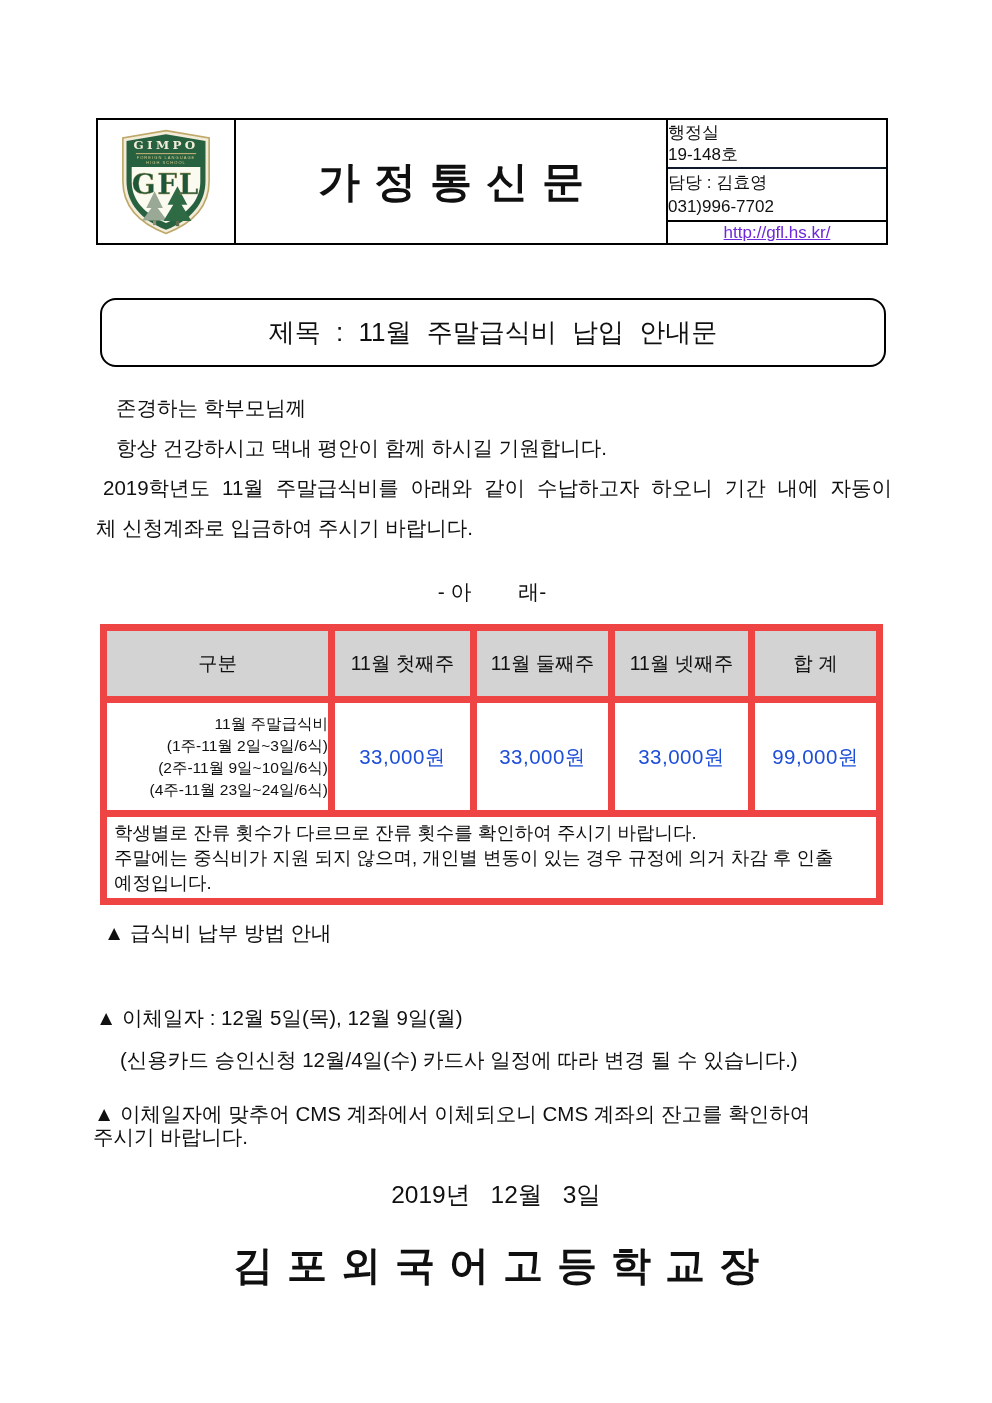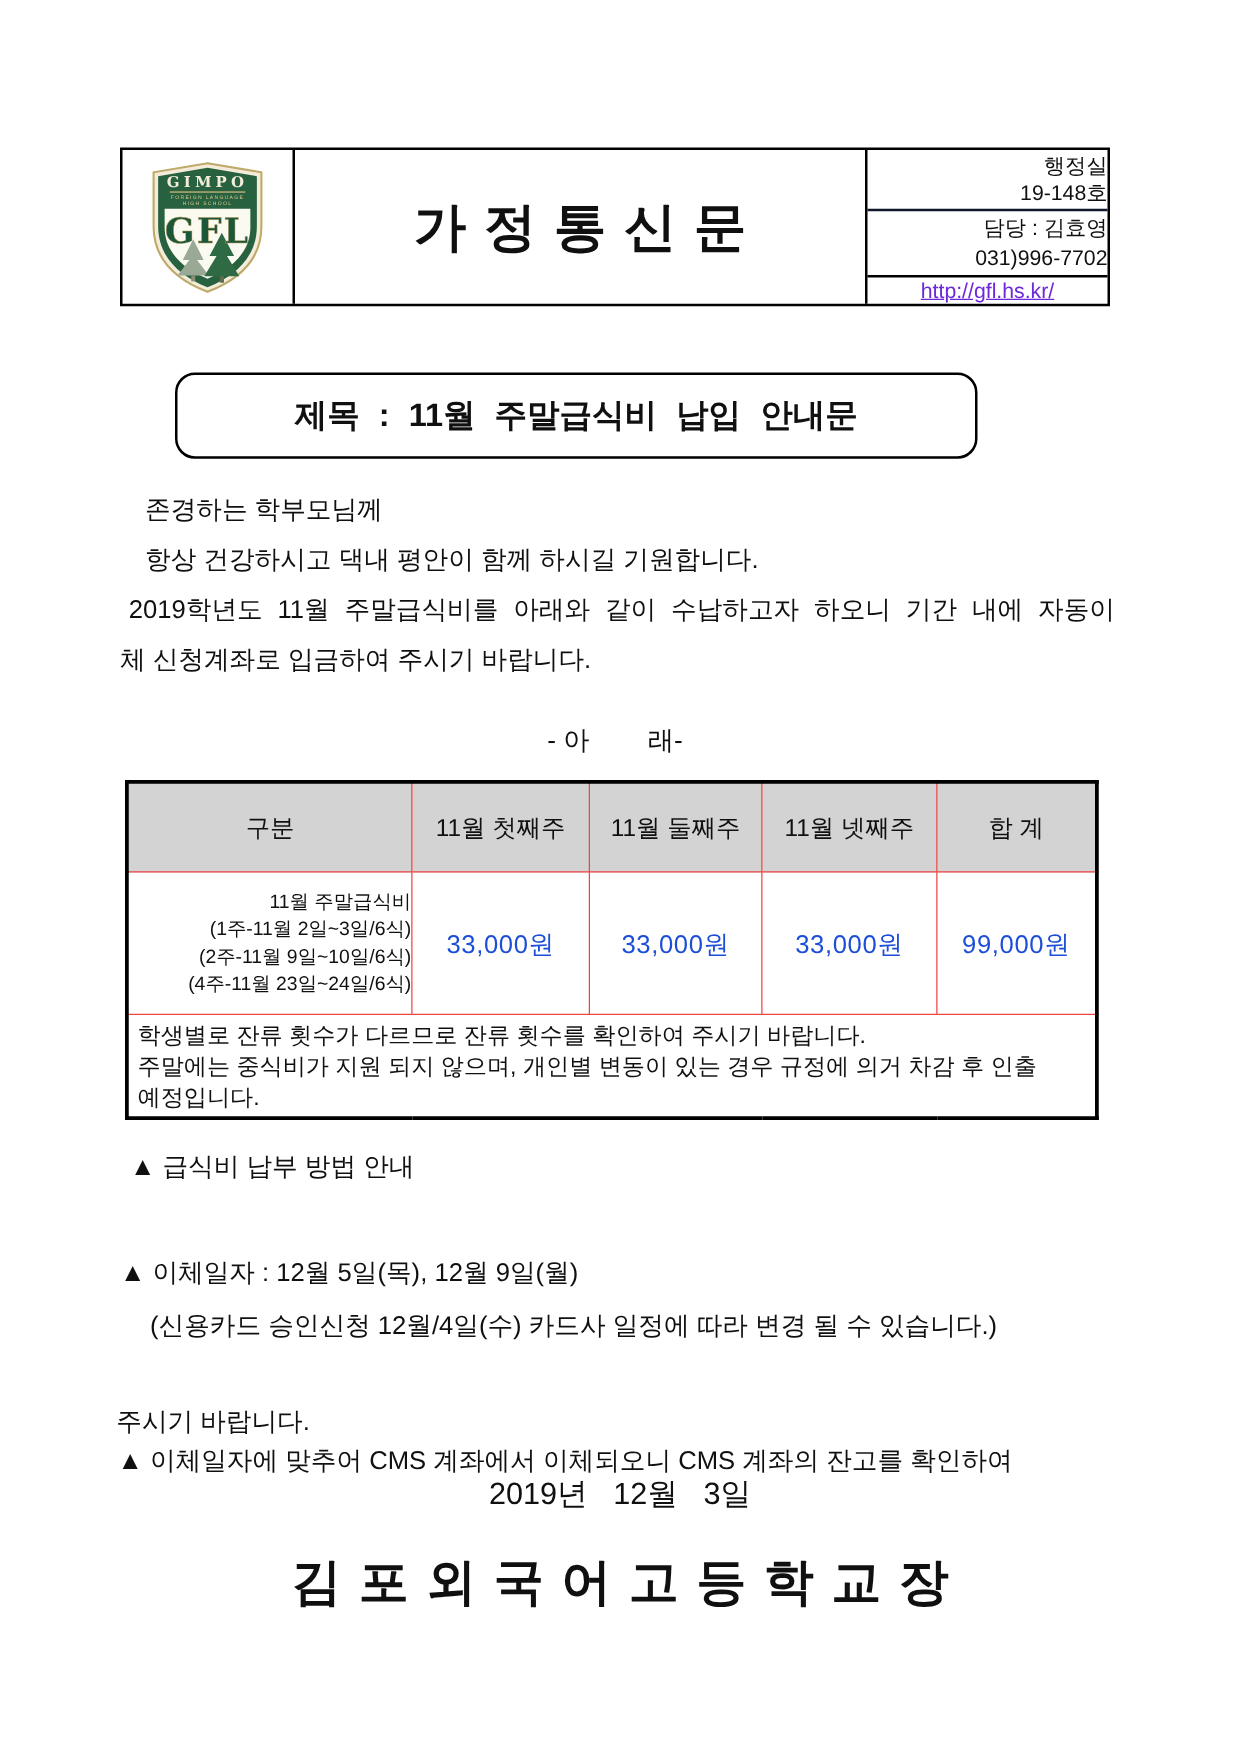--- a/index.html
+++ b/index.html
@@ -13,67 +13,67 @@
   
   .header-table {
     position:absolute; left:96px; top:118px; width:792px; height:127px;
     border:2px solid #000; display:flex;
   }
   .logo-cell { width:138px; border-right:2px solid #000; display:flex; align-items:center; justify-content:center; }
   .title-cell {
     flex:1; border-right:2px solid #000; display:flex; align-items:center; justify-content:center;
     font-size:42px; font-weight:bold; letter-spacing:14px; padding-left:14px; white-space:nowrap;
   }
-  .info-cell { width:192px; display:flex; flex-direction:column; text-align:right; }
+  .info-cell { width:218px; display:flex; flex-direction:column; text-align:left; }
   .info-row1 { height:47px; display:flex; flex-direction:column; justify-content:center; font-size:17px; line-height:22px; }
   .info-row2 { height:53px; border-top:2px solid #0f172a; display:flex; flex-direction:column; justify-content:center; font-size:17px; line-height:24px; }
   .info-row3 { flex:1; border-top:2px solid #000; display:flex; align-items:center; justify-content:center; }
   .info-link { color:#6d28d9; text-decoration:underline; font-size:17px; }
 
   
   .subject-box {
-    position:absolute; left:100px; top:298px; width:642px; height:69px;
+    position:absolute; left:100px; top:298px; width:786px; height:69px;
     border:2px solid #000; border-radius:16px;
     display:flex; align-items:center; justify-content:center;
-    font-size:26px; font-weight:bold; word-spacing:8px; white-space:pre;margin-left:40px;
+    font-size:26px; font-weight:normal; word-spacing:8px; white-space:pre;
   }
 
   
   .greeting { position:absolute; left:96px; top:388px; width:796px; font-size:20.5px; }
   .g-line { height:40px; line-height:40px; white-space:nowrap; }
   .g-indent { padding-left:20px; }
   .g-justify { padding-left:7px; white-space:normal; text-align:justify; text-align-last:justify; overflow:hidden; }
 
   .araeh {
     position:absolute; left:96px; top:578px; width:792px; text-align:center;
     font-size:21px; white-space:pre;
   }
 
   
   .fee-table {
     position:absolute; left:100px; top:624px; border-collapse:collapse;
     border:3px solid #000; table-layout:fixed;
   }
-  .fee-table th, .fee-table td { border:1px solid #ef4444; }
+  .fee-table th, .fee-table td { border:7px solid #ef4444; }
   .fee-table th {
     height:72px; background:#d3d3d3; font-size:19.5px; font-weight:normal;
     text-align:center; vertical-align:middle; white-space:pre;
   }
   .label-cell { height:114px; text-align:right; vertical-align:middle; font-size:15.5px; line-height:22px; white-space:nowrap; }
   .value-cell { text-align:center; vertical-align:middle; font-size:20.5px; color:#1d4ed8; letter-spacing:0.5px; }
   .notes-cell { height:74px; vertical-align:top; padding:3px 7px; font-size:18.5px; line-height:25px; }
   .note-line { white-space:nowrap; }
 
   
   .bullet { position:absolute; font-size:20.5px; white-space:nowrap; }
   .b1 { left:104px;  top:919px; }
   .b2 { left:118px; top:962px; }
   .b3 { left:96px; top:1004px; }
   .b4 { left:120px; top:1046px; }
-  .b5 { left:94px;  top:1154px;text-align:right; }
+  .b5 { left:94px;  top:1100px;text-align:right; }
   .b6 { left:93px;  top:1123px; }
 
   .date-line {
     position:absolute; left:0; top:1178px; width:992px; text-align:center;
     font-size:24.5px; white-space:pre;
   }
   .signature {
     position:absolute; left:0; top:1238px; width:992px; text-align:center;
     font-size:40px; font-weight:bold; letter-spacing:14px; padding-left:14px; white-space:nowrap;
   }

